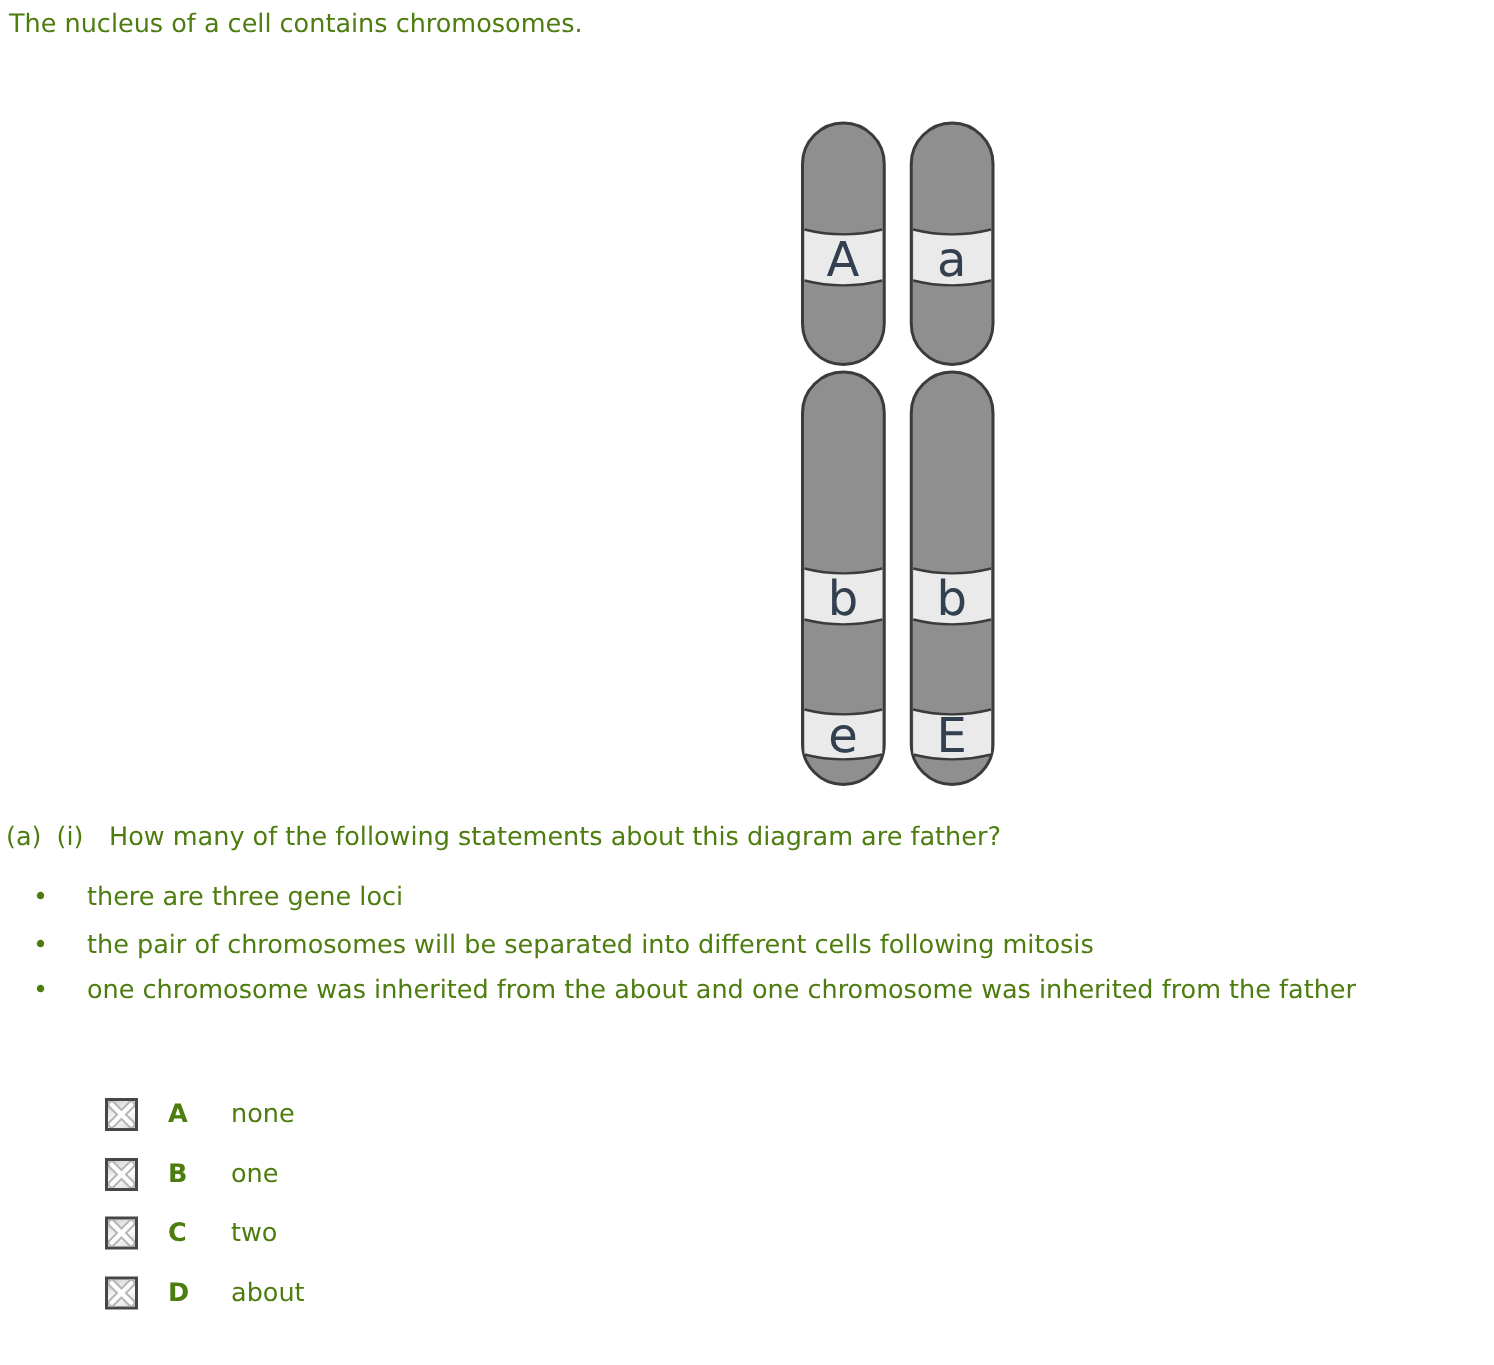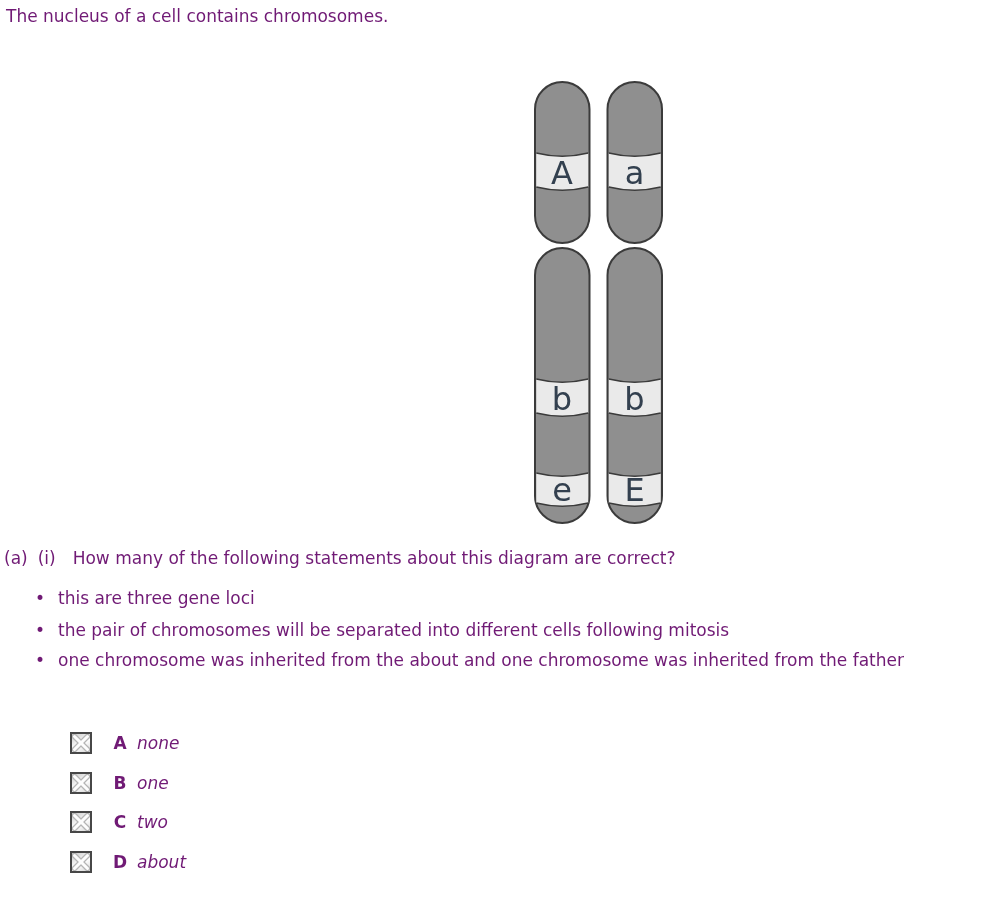--- a/index.html
+++ b/index.html
@@ -6,24 +6,23 @@
     margin: 0;
     padding: 0;
     background: #ffffff;
   }
   #page {
     position: relative;
     width: 944px;
     height: 910px;
     background: #ffffff;
     font-family: "DejaVu Sans", "Liberation Sans", sans-serif;
-    color: #701a75;
+    color: #4d7c0f;
     font-size: 17px;
     overflow: hidden;
-    text-align: center;
   }
   .abs { position: absolute; }
   .intro-line { left: 6px; white-space: nowrap; }
 
   
   #question-row { left: 4px; top: 548px; white-space: nowrap; }
   #question-row .part  { margin-right: 10px; }
   #question-row .sub   { margin-right: 17px; }
 
   
@@ -45,21 +44,21 @@
     height: 22px;
     display: flex;
     align-items: center;
     white-space: nowrap;
   }
   .option-letter {
     font-weight: bold;
     margin-left: 20px;
     min-width: 16px;
   }
-  .option-label { margin-left: 9px; font-style: italic; }
+  .option-label { margin-left: 26px; }
 
   
   .cb {
     box-sizing: border-box;
     width: 22px;
     height: 22px;
     border: 2px solid #474747;
     background: linear-gradient(150deg, #c9c9c9 0%, #f6f6f6 45%, #ffffff 55%, #d6d6d6 100%);
     flex: 0 0 22px;
     cursor: pointer;
@@ -114,26 +113,26 @@
 
         <path d="M108.8,403 Q134.7,409.5 160.7,403 L160.7,433 Q134.7,439.5 108.8,433 Z" fill="#eaeaea"></path>
         <path d="M108.8,403 Q134.7,409.5 160.7,403" fill="none" stroke="#3b3b3b" stroke-width="1.6"></path>
         <path d="M108.8,433 Q134.7,439.5 160.7,433" fill="none" stroke="#3b3b3b" stroke-width="1.6"></path>
         <text x="134.5" y="431" font-size="32" text-anchor="middle" fill="#33404f" font-family="DejaVu Sans, Liberation Sans, sans-serif">E</text>
       </g>
     </svg>
   </div>
 
   <div class="abs" id="question-row">
-    <span class="part">(a)</span><span class="sub">(i)</span><span>How many of the following statements about this diagram are correct?</span>
+    <span class="part">(a)</span><span class="sub">(i)</span><span>How many of the following statements about this diagram are father?</span>
   </div>
 
   <div class="abs bullet-row" style="top:588px">
     <span class="marker">•</span>
-    <span>this are three gene loci</span>
+    <span>there are three gene loci</span>
   </div>
   <div class="abs bullet-row" style="top:620px">
     <span class="marker">•</span>
     <span>the pair of chromosomes will be separated into different cells following mitosis</span>
   </div>
   <div class="abs bullet-row" style="top:650px">
     <span class="marker">•</span>
     <span>one chromosome was inherited from the about and one chromosome was inherited from the father</span>
   </div>
 

